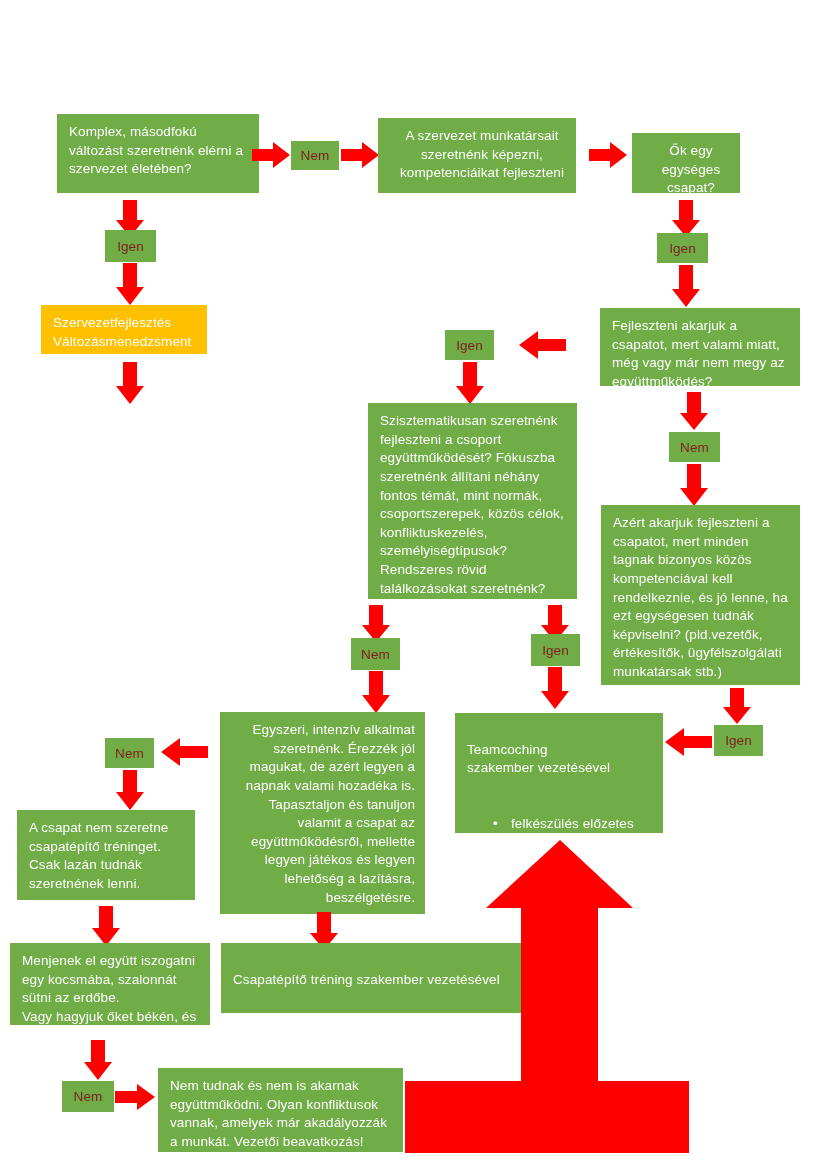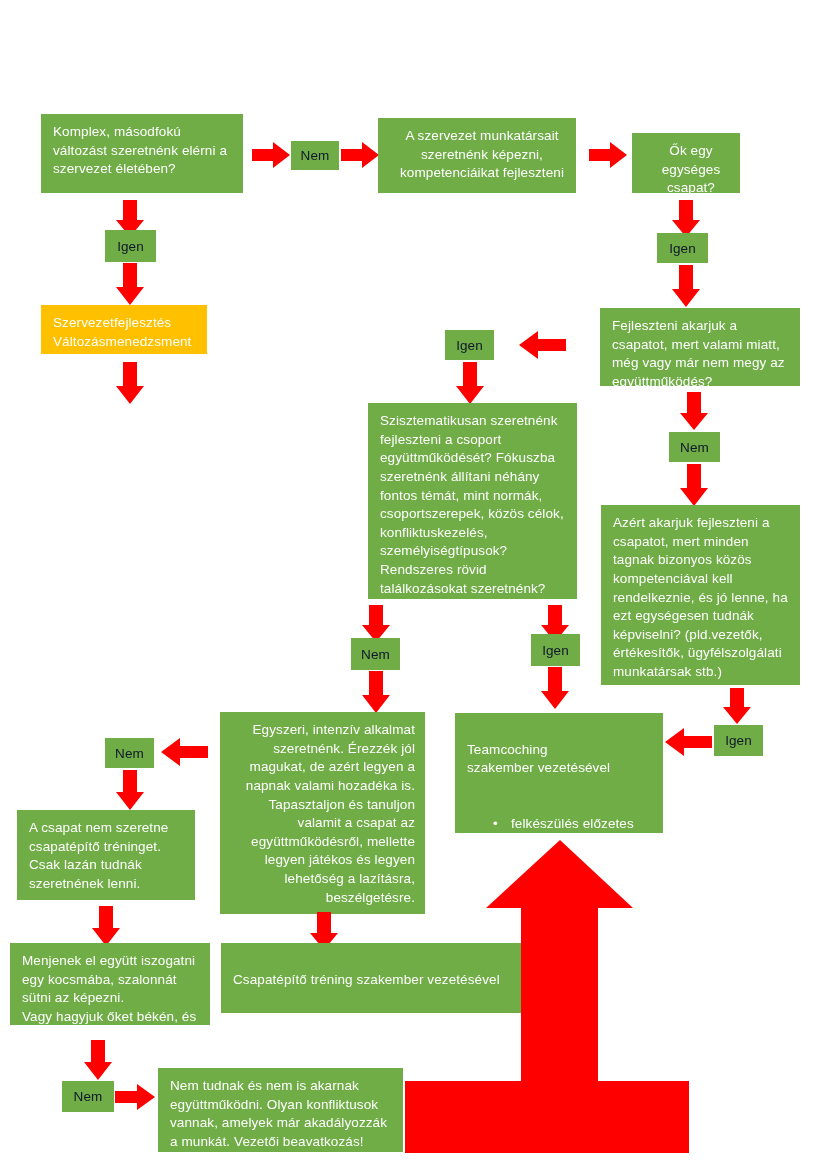--- a/index.html
+++ b/index.html
@@ -26,21 +26,21 @@
     padding: 9px 10px 8px 12px;
     white-space: pre-line;
     letter-spacing: 0.1px;
   }
   .green  { background: #70ad47; }
   .orange { background: #ffc000; }
   .lbl {
     position: absolute;
     box-sizing: border-box;
     background: #70ad47;
-    color: #0f172a;
+    color: #7f1d1d;
     font-size: 13.5px;
     display: flex;
     align-items: center;
     justify-content: center;
     letter-spacing: 0.1px;
   }
   .node.centered { text-align: center; padding-left: 20px; }
   .bullets {
     margin: 0;
     padding-left: 44px;
@@ -59,21 +59,21 @@
   .arrow { position: absolute; }
   .arrow svg { display: block; width: 100%; height: 100%; }
   .bigarrow { position: absolute; }
   .bigarrow svg { display: block; width: 100%; height: 100%; }
 </style>
 </head>
 <body>
 
 <div id="canvas">
 
-  <div class="node green" style="left:41px; top:114px; width:202px; height:79px;">Komplex, másodfokú változást szeretnénk elérni a szervezet életében?</div>
+  <div class="node green" style="left:57px; top:114px; width:202px; height:79px;">Komplex, másodfokú változást szeretnénk elérni a szervezet életében?</div>
 
   <div class="arrow" style="left:252px; top:142px; width:38px; height:26px;">
     <svg viewBox="0 0 38 26" preserveAspectRatio="none">
       <polygon points="0,7 21,7 21,0 38,13 21,26 21,19 0,19" fill="#ff0000"></polygon>
     </svg>
   </div>
 
   <div class="lbl" style="left:291px; top:141px; width:48px; height:29px;">Nem</div>
 
   <div class="arrow" style="left:341px; top:142px; width:38px; height:26px;">
@@ -231,21 +231,21 @@
   </div>
 
   <div class="node green" style="left:17px; top:810px; width:178px; height:90px;">A csapat nem szeretne csapatépítő tréninget. Csak lazán tudnák szeretnének lenni.</div>
 
   <div class="arrow" style="left:92px; top:906px; width:28px; height:40px;">
     <svg viewBox="0 0 28 40" preserveAspectRatio="none">
       <polygon points="7,0 21,0 21,22 28,22 14,40 0,22 7,22" fill="#ff0000"></polygon>
     </svg>
   </div>
 
-  <div class="node green" style="left:10px; top:943px; width:200px; height:82px;">Menjenek el együtt iszogatni egy kocsmába, szalonnát sütni az képezni.
+  <div class="node green" style="left:10px; top:943px; width:200px; height:82px;">Menjenek el együtt iszogatni egy kocsmába, szalonnát sütni az erdőbe.
 Vagy hagyjuk őket békén, és csináljanak, amit akarnak.</div>
 
   <div class="arrow" style="left:310px; top:912px; width:28px; height:38px;">
     <svg viewBox="0 0 28 38" preserveAspectRatio="none">
       <polygon points="7,0 21,0 21,21 28,21 14,38 0,21 7,21" fill="#ff0000"></polygon>
     </svg>
   </div>
 
   <div class="node green" style="left:221px; top:943px; width:325px; height:70px;">
     <div>Csapatépítő tréning szakember vezetésével</div>

